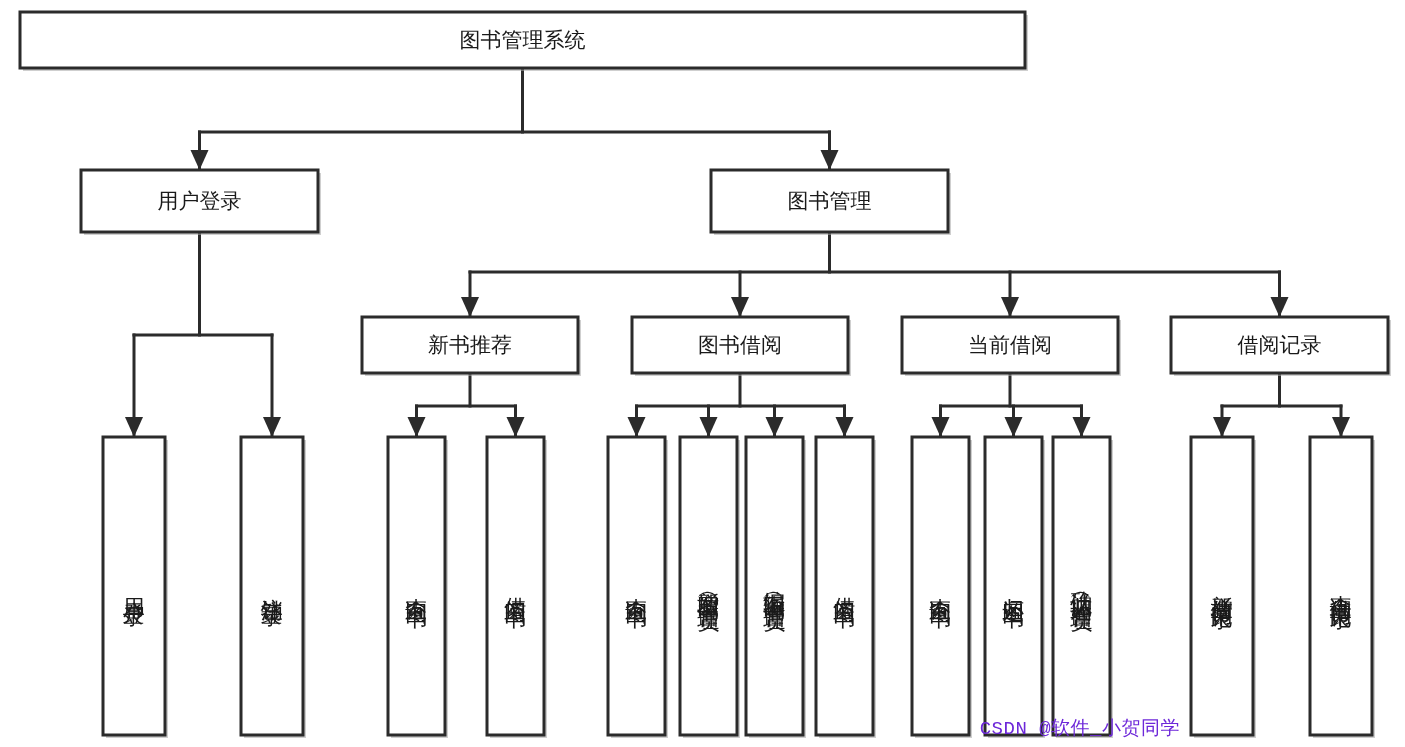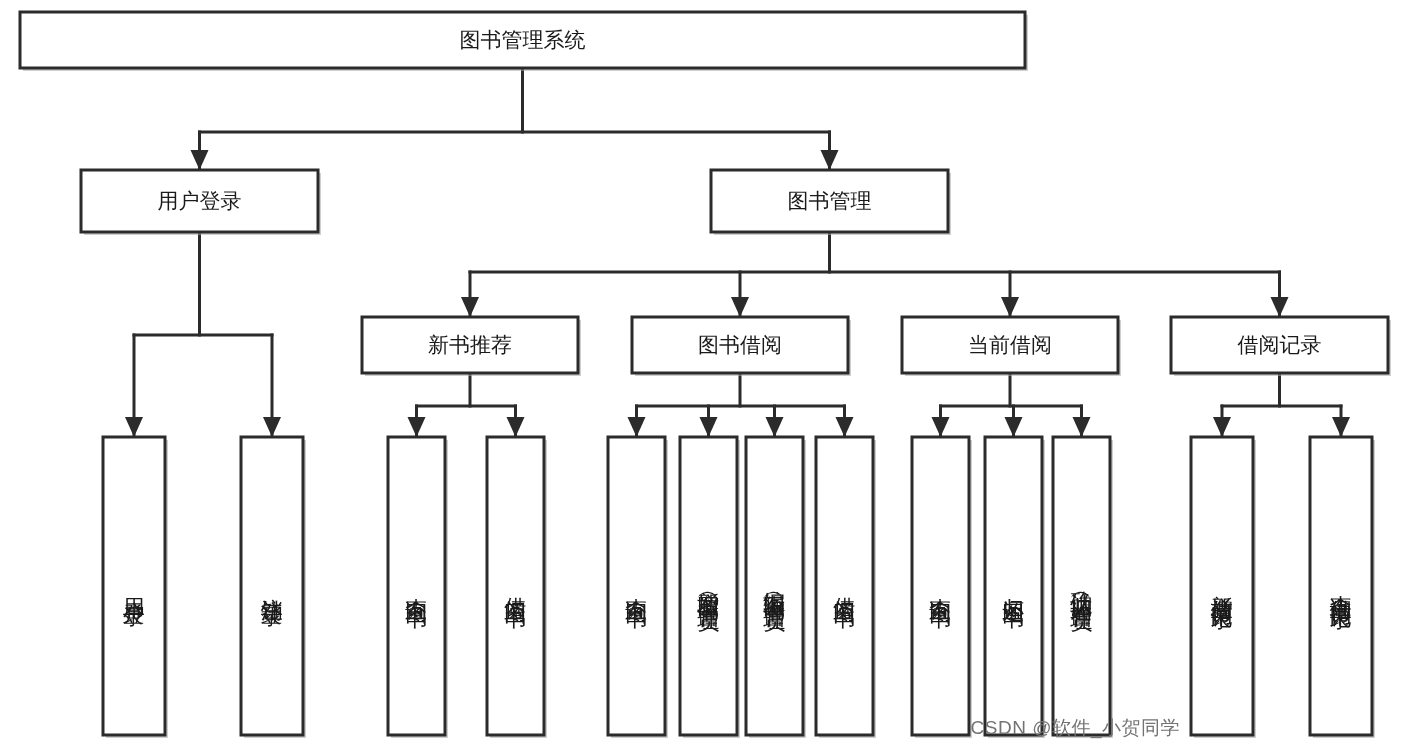--- a/index.html
+++ b/index.html
@@ -73,23 +73,23 @@
     align-items: center;
     justify-content: center;
     text-align: center;
     white-space: nowrap;
     user-select: none;
   }
   .watermark {
     position: absolute;
     right: 14px;
     bottom: 6px;
-    font-family: Liberation Sans, sans-serif;
+    font-family: Liberation Mono, monospace;
     font-size: 19px;
-    color: #737373;
+    color: #6d28d9;
     letter-spacing: 0.5px;
     white-space: nowrap;
     pointer-events: none;
   }
 </style>
 </head>
 <body>
 
 <div id="diagram-root">
 

